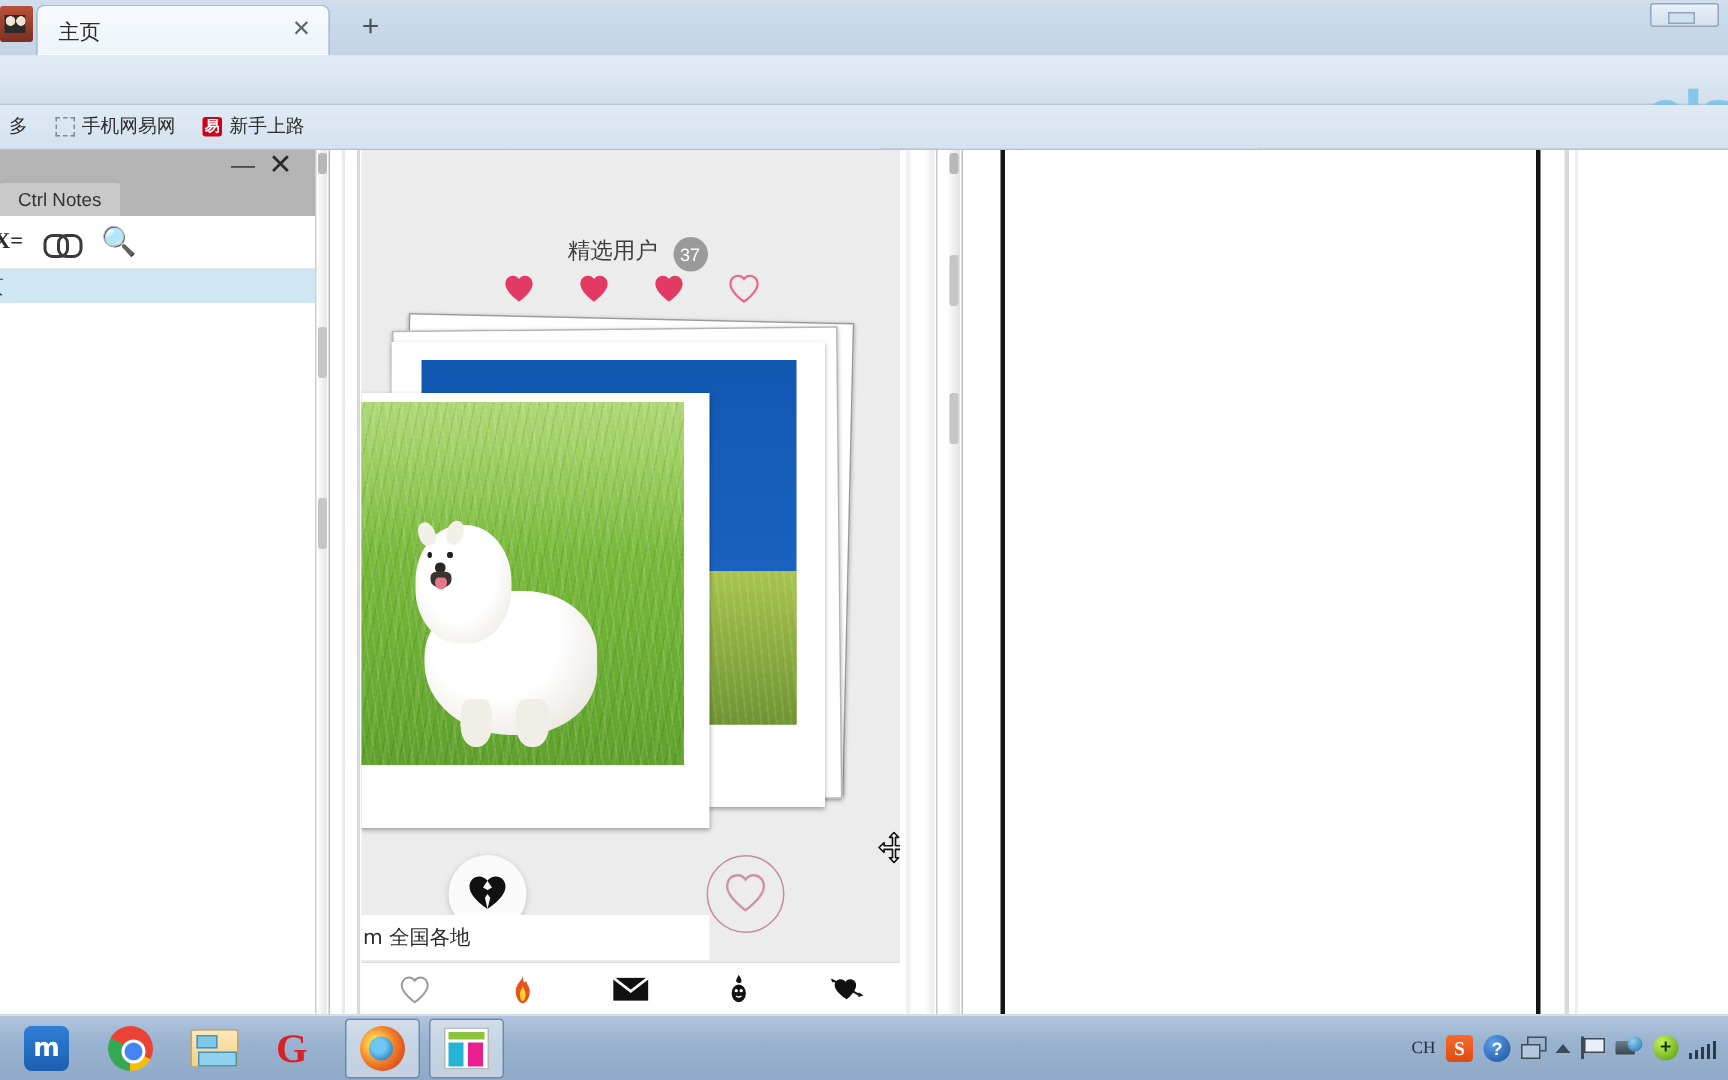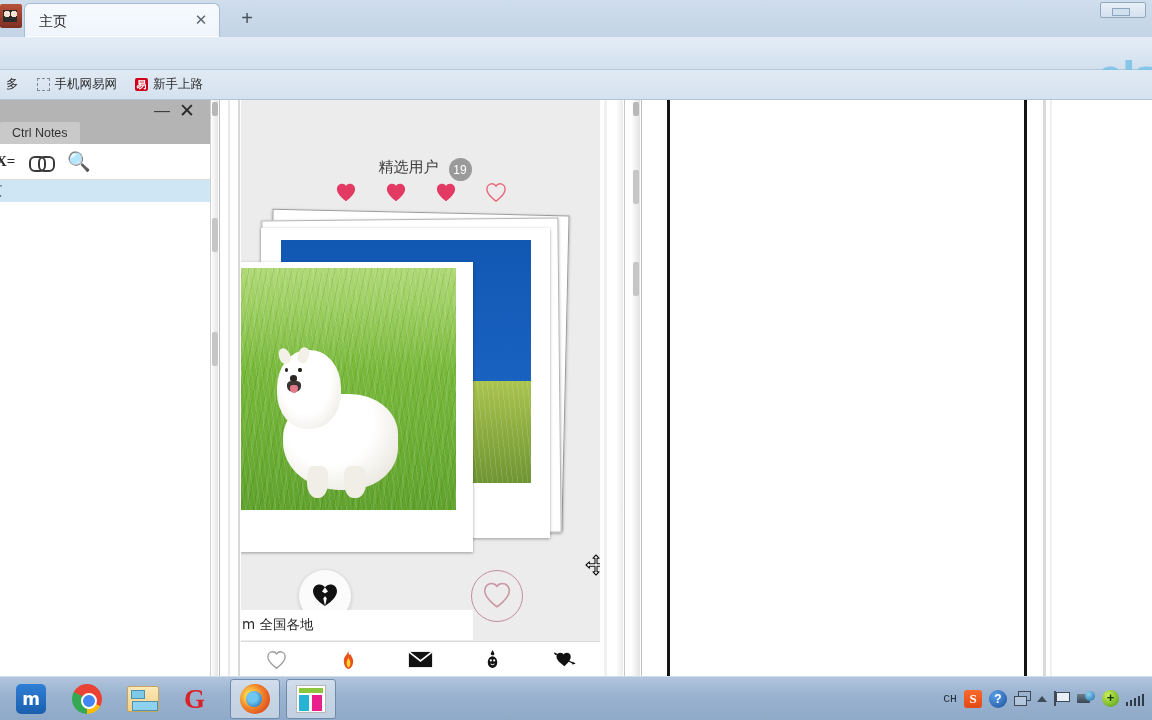--- a/index.html
+++ b/index.html
@@ -314,21 +314,21 @@
      background:radial-gradient(circle at 35% 40%,#ffd24a 0 18%,#f2842b 45%,#e25a20 70%,#c03a1a 100%);
      position:relative;}
   .ic-firefox:after{content:'';position:absolute;left:6px;top:7px;width:16px;height:16px;border-radius:50%;
      background:radial-gradient(circle at 40% 40%,#6fc6f0 0 35%,#2b7fc4 80%);}
   .ic-colorapp { width:30px;height:28px;background:#fff;border:1px solid #b7b7b7;position:relative;}
   .ic-colorapp:before{content:'';position:absolute;left:2px;top:2px;width:24px;height:5px;background:#8cc63f;}
   .ic-colorapp:after{content:'';position:absolute;left:2px;top:9px;width:10px;height:16px;background:#27b3d4;
      box-shadow:13px 0 0 #ea1e8c;}
 
   .tray { margin-left:auto; display:flex; align-items:center; gap:7px; padding-right:8px; }
-  .tray-txt { color:#26303b; font-size:11.5px; font-family:Liberation Mono, monospace;text-align:right; }
+  .tray-txt { color:#26303b; font-size:11.5px; font-family:Liberation Serif, serif;text-align:right; }
   .tray-sogou { width:18px;height:18px;background:linear-gradient(#f96a2c,#e04a12);border-radius:3px;color:#fff;
      font-size:13px;font-weight:bold;line-height:18px;text-align:center;font-family:"Liberation Serif",serif;}
   .tray-help { width:18px;height:18px;border-radius:50%;background:radial-gradient(circle at 35% 30%,#5ba0e8,#1a4f9c);
      color:#fff;font-size:12px;font-weight:bold;line-height:18px;text-align:center;}
   .tray-win { width:16px;height:16px;position:relative; }
   .tray-win:before{content:'';position:absolute;left:4px;top:0;width:11px;height:8px;border:1.5px solid #3e4a56;}
   .tray-win:after{content:'';position:absolute;left:0;top:5px;width:11px;height:8px;border:1.5px solid #3e4a56;background:#b5c7dc;}
   .tray-up { width:0;height:0;border-left:5px solid transparent;border-right:5px solid transparent;border-bottom:6px solid #3e4a56; }
   .tray-flag { width:16px;height:15px;position:relative; }
   .tray-flag:before{content:'';position:absolute;left:0;top:0;width:2px;height:15px;background:#3e4a56;}
@@ -487,21 +487,21 @@
     <div class="notes-row">
       <span class="notes-row-txt">页</span>
     </div>
     <div class="notes-rest"></div>
 
     <div class="phone">
 
 
       <div class="featured-row">
         <span class="featured-label">精选用户</span>
-        <span class="featured-badge">19</span>
+        <span class="featured-badge">37</span>
       </div>
 
       <div class="hearts-row">
         <span>
           <svg class="hsvg" viewBox="0 0 24 22">
               <path d="M12 21S2 14.2 2 7.9C2 4.3 4.7 2 7.6 2c2 0 3.5 1 4.4 2.4C12.9 3 14.4 2 16.4 2 19.3 2 22 4.3 22 7.9 22 14.2 12 21 12 21z" fill="#e33a63"></path>
             </svg>
         </span>
         <span>
           <svg class="hsvg" viewBox="0 0 24 22">

